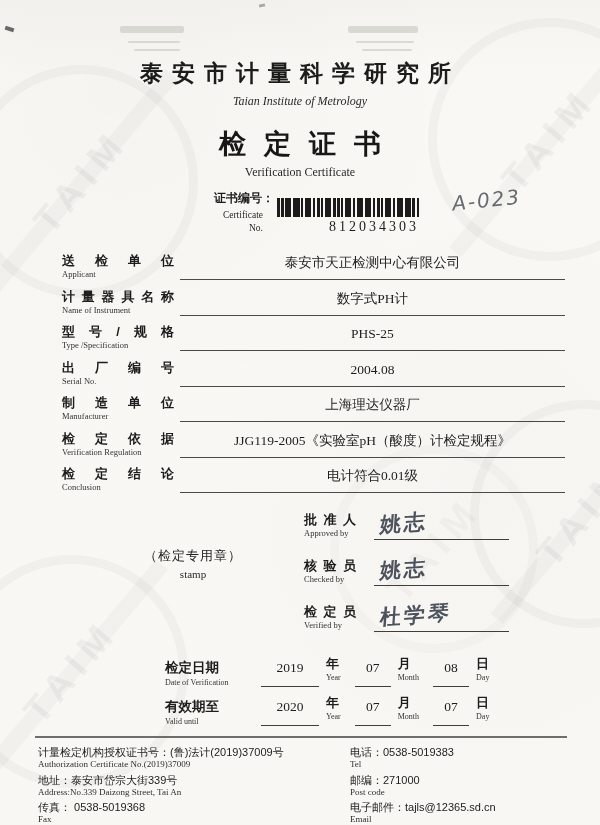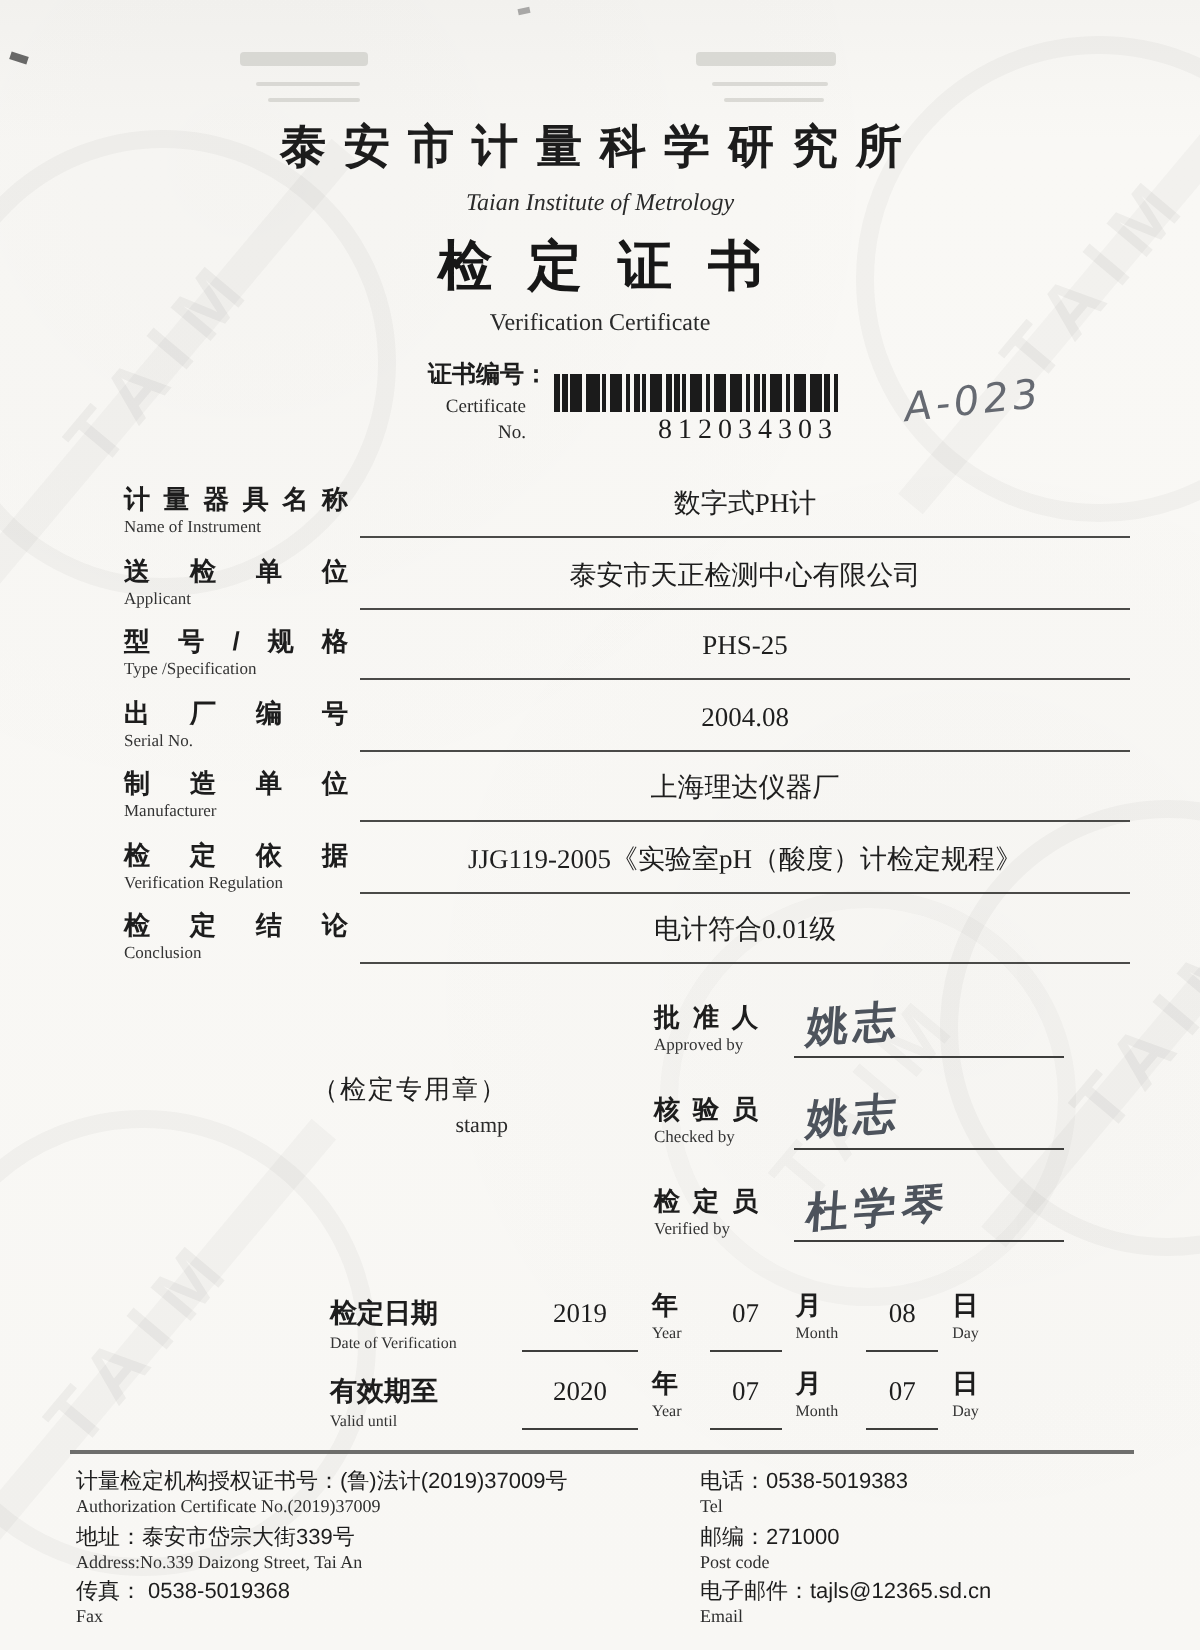--- a/index.html
+++ b/index.html
@@ -39,21 +39,21 @@
   .speck{position:absolute;background:#3a3a3a;opacity:.75;}
   
   .header{position:relative;text-align:center;padding-top:58px;}
   .org-cn{
     font-family:"Liberation Sans", sans-serif;
     font-size:23px;font-weight:bold;letter-spacing:9px;color:#1c1c1c;
   }
   .org-en{font-size:12px;margin-top:5px;color:#2a2a2a;font-style:italic;}
   .cert-title-cn{
     font-family:"Liberation Sans", sans-serif;
-    font-size:27px;font-weight:bold;letter-spacing:18px;color:#171717;margin-top:6px;
+    font-size:27px;font-weight:bold;letter-spacing:18px;color:#171717;margin-top:17px;
     text-indent:18px;
   }
   .cert-title-en{font-size:12px;margin-top:3px;color:#2a2a2a;}
   
   .certno{display:flex;margin:10px 0 0 193px;position:relative;}
   .certno-labels{width:70px;}
   .certno-cn{font-size:12px;font-weight:bold;font-family:"Liberation Sans", sans-serif;color:#1d1d1d;white-space:nowrap;margin-left:21px;}
   .certno-en{font-size:9.5px;margin-top:3px;color:#2a2a2a;text-align:right;}
   .certno-right{margin-left:14px;text-align:right;}
   .barcode{
@@ -80,24 +80,24 @@
     font-family:"Liberation Sans", sans-serif;
   }
   .len{font-size:8.5px;color:#333;line-height:10px;margin-top:1px;}
   .fvalue{
     flex:1;text-align:center;font-size:13.5px;color:#1e1e1e;
     border-bottom:1px solid #4a4a48;
     padding:2px 0 5px 0;height:20px;line-height:18px;
   }
   
   .sigzone{position:relative;margin-top:16px;height:146px;}
-  .stamp-note{position:absolute;left:156px;top:38px;text-align:right;}
+  .stamp-note{position:absolute;left:144px;top:38px;text-align:center;}
   .stamp-cn{font-size:13px;color:#1f1f1f;letter-spacing:1px;}
   .stamp-en{font-size:11px;color:#2a2a2a;margin-top:3px;}
-  .sigrows{position:absolute;left:327px;top:0;}
+  .sigrows{position:absolute;left:304px;top:0;}
   .sigrow{display:flex;align-items:flex-end;margin-bottom:15px;height:31px;}
   .siglabel{width:70px;flex:none;padding-bottom:2px;}
   .sigline{
     width:135px;border-bottom:1px solid #3e3e3c;position:relative;height:30px;
   }
   .signame{
     position:absolute;left:6px;bottom:2px;white-space:nowrap;
     font-size:21px;font-weight:bold;color:#363d48;
     transform:rotate(-4deg) skewX(-8deg);letter-spacing:3px;opacity:.88;
   }
@@ -175,31 +175,31 @@
     <div class="certno-right">
       <div class="barcode"></div>
       <div class="barcode-num">812034303</div>
     </div>
   </div>
   <div class="hand-code">A-023</div>
 
   <div class="form">
     <div class="frow">
       <div class="flabel">
+        <div class="lcn">送检单位</div>
+        <div class="len">Applicant</div>
+      </div>
+      <div class="fvalue">泰安市天正检测中心有限公司</div>
+    </div>
+    <div class="frow">
+      <div class="flabel">
         <div class="lcn">计量器具名称</div>
         <div class="len">Name of Instrument</div>
       </div>
       <div class="fvalue">数字式PH计</div>
-    </div>
-    <div class="frow">
-      <div class="flabel">
-        <div class="lcn">送检单位</div>
-        <div class="len">Applicant</div>
-      </div>
-      <div class="fvalue">泰安市天正检测中心有限公司</div>
     </div>
     <div class="frow">
       <div class="flabel">
         <div class="lcn">型号/规格</div>
         <div class="len">Type /Specification</div>
       </div>
       <div class="fvalue">PHS-25</div>
     </div>
     <div class="frow">
       <div class="flabel">

